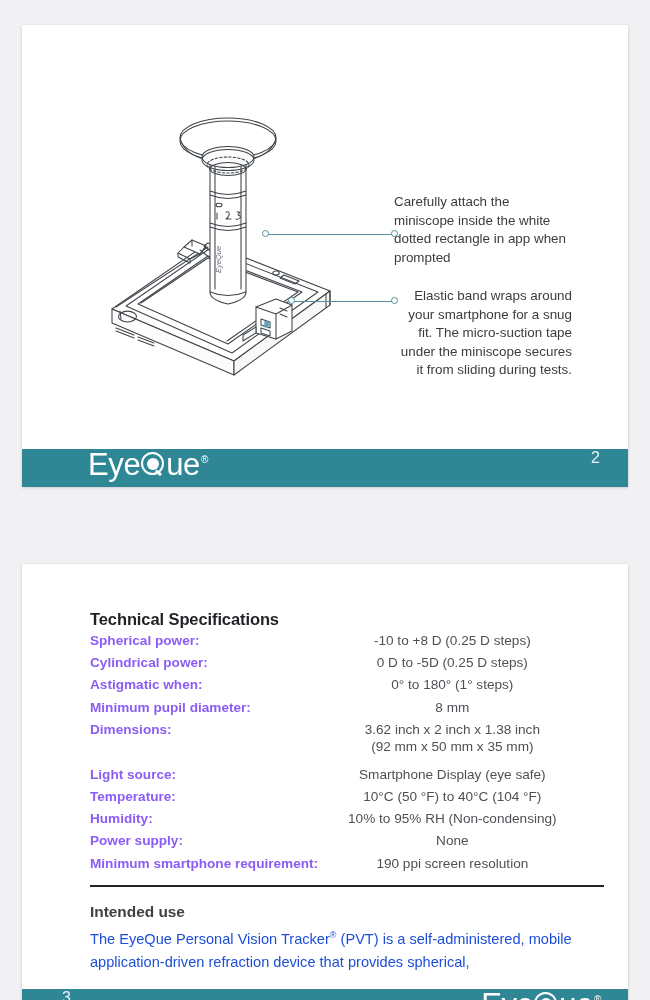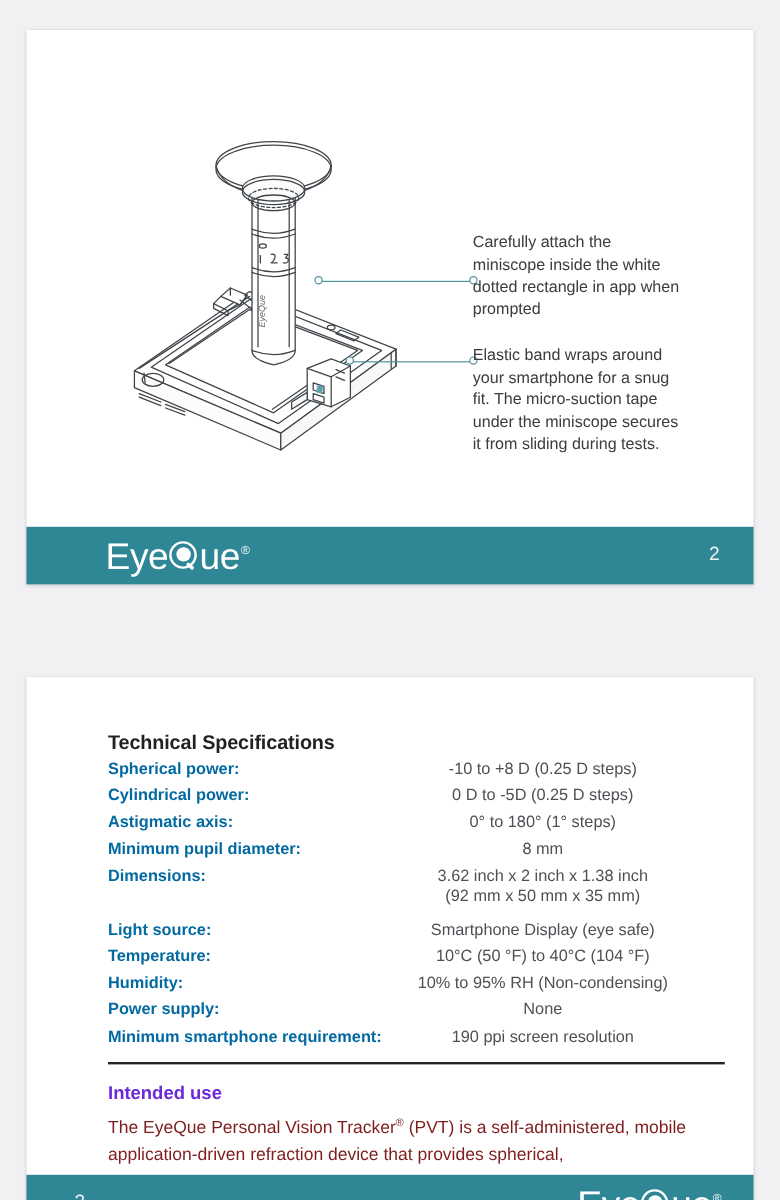--- a/index.html
+++ b/index.html
@@ -32,24 +32,24 @@
   }
 
   #page-2 { top: 25px;  height: 462px; }
   #page-3 { top: 536px; height: 463px; margin-top: 28px; }
 
   
   .footer-bar {
     position: absolute;
     left: 0;
     width: 606px;
-    height: 48px;
+    height: 38px;
     background: #2f8796;
     display: flex;
-    align-items: center;
+    align-items: flex-start;
   }
   #page-2 .footer-bar { bottom: 0; }
   #page-3 .footer-bar { bottom: 0; }
 
   .footer-bar.logo-left  { justify-content: flex-start; padding-left: 66px;  }
   .footer-bar.logo-right { justify-content: flex-end;   padding-right: 28px; }
 
   .page-num {
     color: #e9f2f4;
     font-size: 16px;
@@ -125,21 +125,21 @@
   .callouts { position: absolute; left: 0; top: 0; width: 606px; height: 424px; }
 
   .callout-text {
     position: absolute;
     font-size: 13.4px;
     line-height: 18.6px;
     color: #3a3c40;
     width: 178px;
   }
   #callout-1-text { left: 372px; top: 168px; }
-  #callout-2-text { left: 372px; top: 262px; }
+  #callout-2-text { left: 372px; top: 262px; text-align: right; }
 
   .leader { position: absolute; }
   .leader .line {
     position: absolute;
     height: 1.2px;
     background: #52919d;
     top: 4px;
   }
   .leader .dot {
     position: absolute;
@@ -180,21 +180,21 @@
     width: 100%;
   }
   table.spec-table td {
     vertical-align: top;
     padding: 0 0 5.2px 0;
     font-size: 13.6px;
     line-height: 17px;
   }
   td.spec-label {
     font-weight: 700;
-    color: #0369a1;
+    color: #8b5cf6;
     white-space: nowrap;
     padding-right: 10px;
   }
   td.spec-value {
     font-weight: 400;
     color: #4d5155;
     padding-left: 2px;
     text-align: center;
   }
   td.spec-value .sub-line { display: block; }
@@ -211,27 +211,27 @@
 
   .intended {
     position: absolute;
     left: 68px;
     top: 339px;
     width: 500px;
   }
   .intended-title {
     font-size: 15.4px;
     font-weight: 700;
-    color: #6d28d9;
+    color: #404040;
     margin-bottom: 3px;
   }
   .intended-body {
     font-size: 14.6px;
     line-height: 23px;
-    color: #7f1d1d;
+    color: #1d4ed8;
   }
   .intended-body sup { font-size: 9px; vertical-align: super; }
 </style>
 </head>
 <body>
 
 <div class="viewport">
 
   <div class="page" id="page-2">
 
@@ -360,21 +360,21 @@
         <tbody>
           <tr>
             <td class="spec-label">Spherical power:</td>
             <td class="spec-value">-10 to +8 D (0.25 D steps)</td>
           </tr>
           <tr>
             <td class="spec-label">Cylindrical power:</td>
             <td class="spec-value">0 D to -5D (0.25 D steps)</td>
           </tr>
           <tr>
-            <td class="spec-label">Astigmatic axis:</td>
+            <td class="spec-label">Astigmatic when:</td>
             <td class="spec-value">0° to 180° (1° steps)</td>
           </tr>
           <tr>
             <td class="spec-label">Minimum pupil diameter:</td>
             <td class="spec-value">8 mm</td>
           </tr>
           <tr class="gap-row">
             <td class="spec-label">Dimensions:</td>
             <td class="spec-value">
               <span class="sub-line">3.62 inch x 2 inch x 1.38 inch</span>

